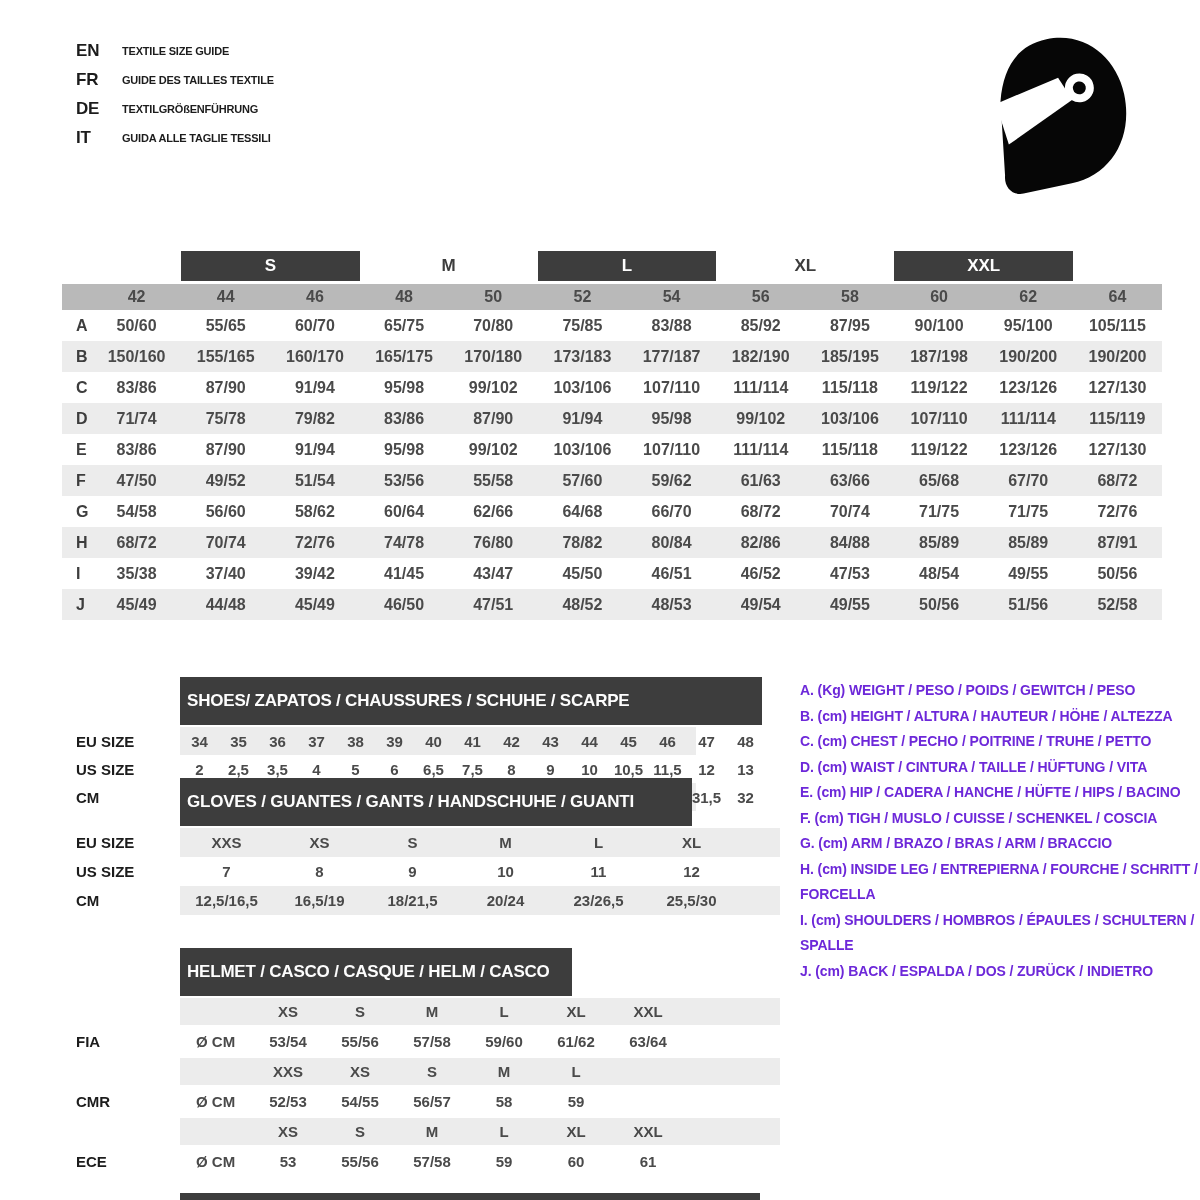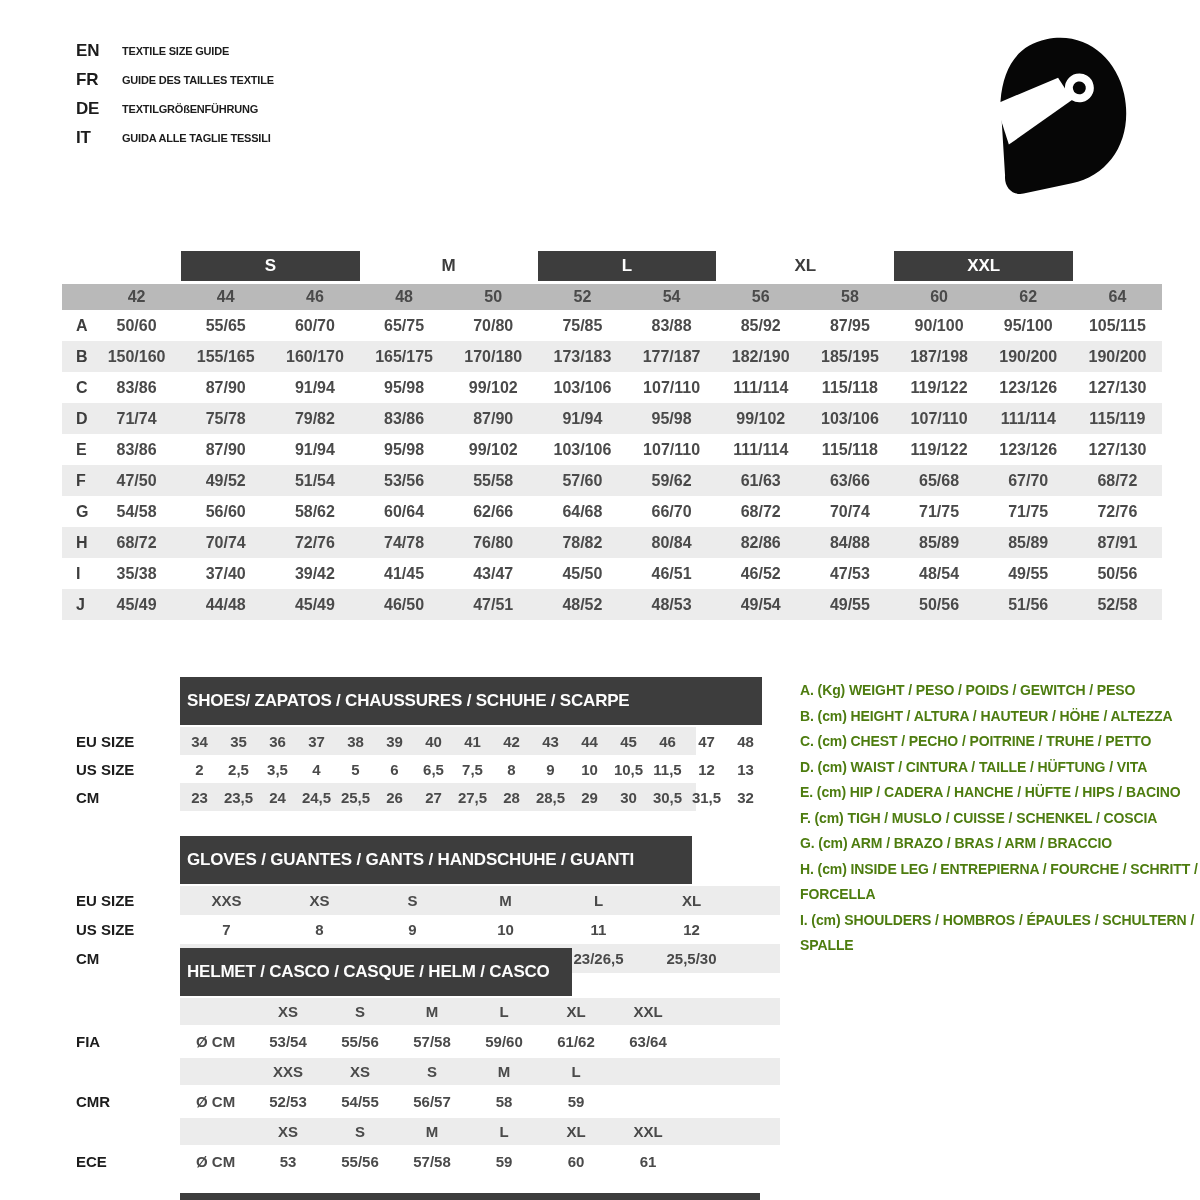--- a/index.html
+++ b/index.html
@@ -38,40 +38,40 @@
 
   
   #shoes-section { position:absolute; left:62px; top:677px; }
   #shoes-section .section-bar { width:582px; }
   .s-row { display:flex; height:28px; }
   .s-strip { display:grid; grid-template-columns:repeat(15,39px); width:516px; }
   .s-strip.gray { background:#ececec; }
   .s-cell { display:flex; align-items:center; justify-content:center; font-size:15px; color:#4a4a4a; white-space:nowrap; }
 
   
-  #gloves-section { position:absolute; left:62px; top:836px; }
+  #gloves-section { position:absolute; left:62px; top:778px; }
   #gloves-section .section-bar { width:512px; }
   .g-row { display:flex; height:29px; }
   .g-strip { display:grid; grid-template-columns:repeat(6,93px); width:600px; }
   .g-strip.gray { background:#ececec; }
   .g-cell { display:flex; align-items:center; justify-content:center; font-size:15px; color:#4a4a4a; white-space:nowrap; }
 
   
   #helmet-section { position:absolute; left:62px; top:948px; }
   #helmet-section .section-bar { width:392px; }
   .h-row { display:flex; height:27px; }
   .h-row.h-value-row { height:33px; }
   .h-strip { display:grid; grid-template-columns:72px repeat(6,72px) 1fr; width:600px; }
   .h-strip.gray { background:#ececec; }
   .h-cell { display:flex; align-items:center; justify-content:center; font-size:15px; color:#4a4a4a; white-space:nowrap; }
   .h-unit { justify-content:flex-start; padding-left:16px; }
 
   
   #legend { position:absolute; left:800px; top:678px; width:398px; }
-  .legend-line { font-size:14px; line-height:25.5px; color:#4d7c0f; letter-spacing:-0.1px; }
+  .legend-line { font-size:14px; line-height:25.5px; color:#6d28d9; letter-spacing:-0.1px; }
 
   
   #bottom-bar { position:absolute; left:180px; top:1193px; width:580px; height:7px; background:#3d3d3d; }
 </style>
 </head>
 <body>
 
 <div class="canvas">
 
   <div id="language-header">
@@ -468,17 +468,18 @@
   <div id="legend">
       <div class="legend-line">A. (Kg) WEIGHT / PESO / POIDS / GEWITCH / PESO</div>
       <div class="legend-line">B. (cm) HEIGHT / ALTURA / HAUTEUR / HÖHE / ALTEZZA</div>
       <div class="legend-line">C. (cm) CHEST / PECHO / POITRINE / TRUHE / PETTO</div>
       <div class="legend-line">D. (cm) WAIST / CINTURA / TAILLE / HÜFTUNG / VITA</div>
       <div class="legend-line">E. (cm) HIP / CADERA / HANCHE / HÜFTE / HIPS / BACINO</div>
       <div class="legend-line">F. (cm) TIGH / MUSLO / CUISSE / SCHENKEL / COSCIA</div>
       <div class="legend-line">G. (cm) ARM / BRAZO / BRAS / ARM / BRACCIO</div>
       <div class="legend-line">H. (cm) INSIDE LEG / ENTREPIERNA / FOURCHE / SCHRITT / FORCELLA</div>
       <div class="legend-line">I. (cm) SHOULDERS / HOMBROS / ÉPAULES / SCHULTERN / SPALLE</div>
+      <div class="legend-line">J. (cm) BACK / ESPALDA / DOS / ZURÜCK / INDIETRO</div>
     </div>
 
   <div id="bottom-bar"></div>
 
 </div>
 
 </body></html>

